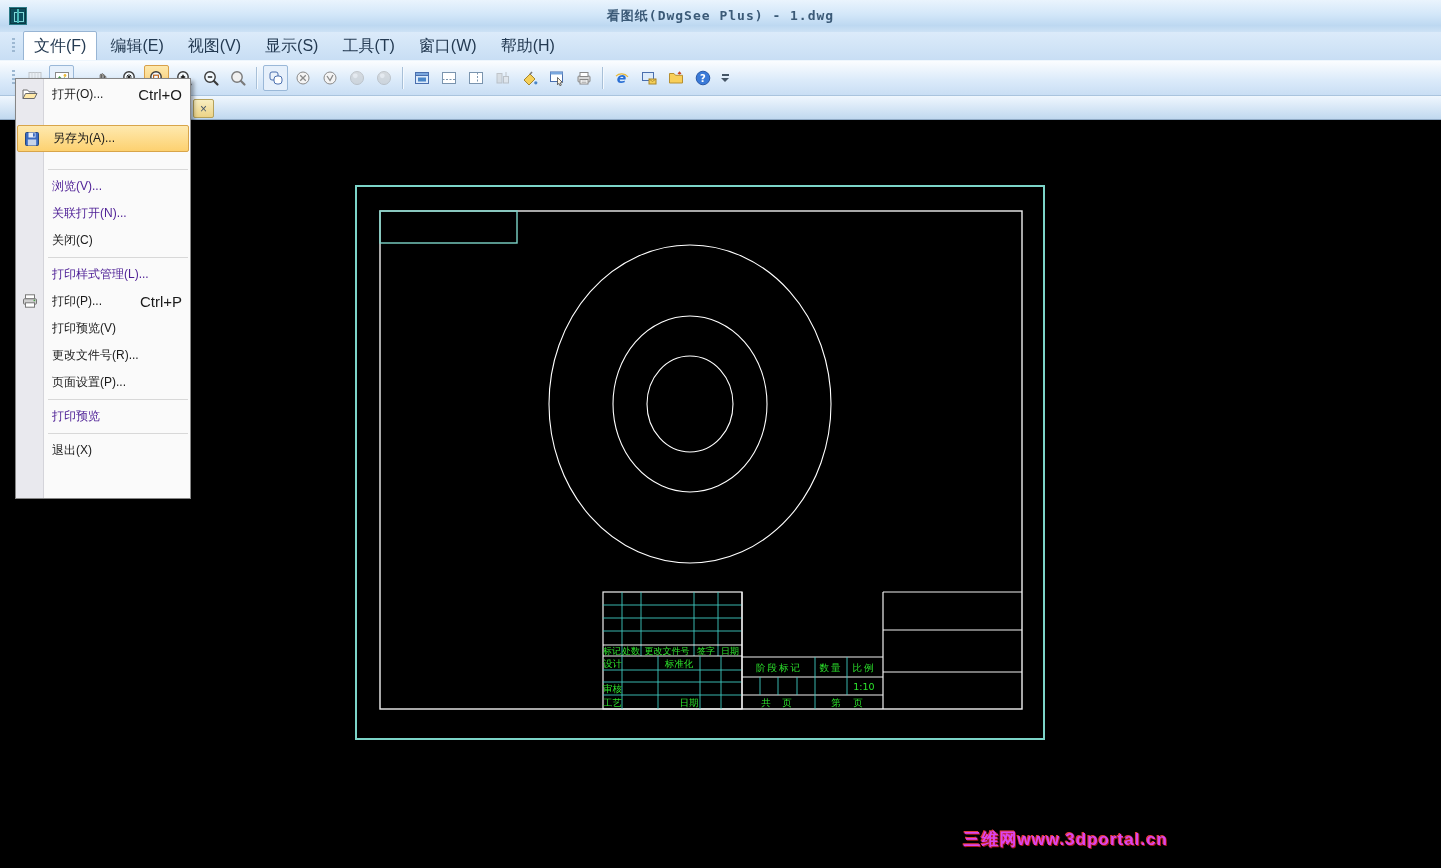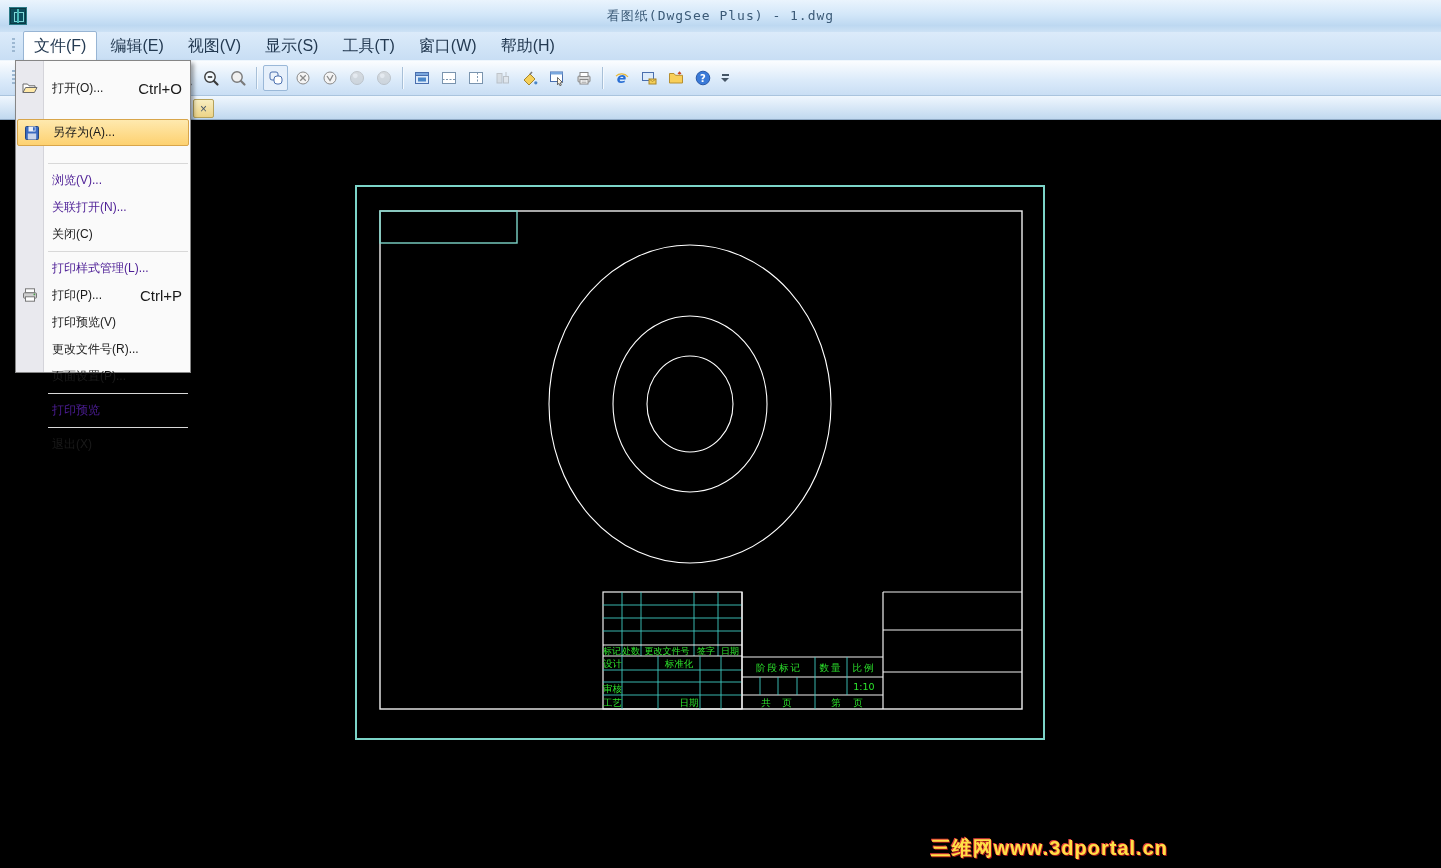--- a/index.html
+++ b/index.html
@@ -9,21 +9,21 @@
   
   .titlebar{
     position:absolute; left:0; top:0; width:1441px; height:32px;
     background:linear-gradient(#eaf4fd 0%,#d3e7f9 45%,#bdd8f1 80%,#cde2f5 100%);
     display:flex; align-items:center;
   }
   .app-icon{ position:absolute; left:9px; top:7px; width:18px; height:18px;
     background:#0d4f5e; border:1px solid #2a7a86; box-shadow:inset 0 0 0 1px #0a3a44; position:absolute;}
   .app-icon::before{ content:""; position:absolute; left:4px; top:4px; width:8px; height:8px; border:1px solid #7fd8d8; }
   .app-icon::after{ content:""; position:absolute; left:7px; top:1px; width:2px; height:14px; background:#49b8b8; box-shadow:-6px 6px 0 -6px #49b8b8; }
-  .title-text{ width:100%; text-align:center; font-size:13px; letter-spacing:1px; color:#3b5a77; font-weight:normal; font-family:"DejaVu Sans Mono","Liberation Mono",monospace;}
+  .title-text{ width:100%; text-align:center; font-size:13px; letter-spacing:1px; color:#3b5a77; font-weight:bold; font-family:"DejaVu Sans Mono","Liberation Mono",monospace;}
 
   .menubar{
     position:absolute; left:0; top:32px; width:1441px; height:28px;
     background:linear-gradient(#dcebfa,#c8def4);
     display:flex; align-items:center; padding-left:12px; gap:2px;
   }
   .grip{ width:3px; height:16px; margin-right:6px;
     background:repeating-linear-gradient(#9db8d2 0 2px, transparent 2px 4px); }
   .mb-item{ font-size:16px; color:#1c3least2a4a; color:#243a52; padding:4px 10px; border:1px solid transparent; border-radius:2px; }
   .mb-item.active{ background:#ffffff; border-color:#98b5d4; }
@@ -52,29 +52,29 @@
   }
   .tab-close{
     position:absolute; left:193px; top:3px; width:21px; height:19px;
     background:linear-gradient(#f8eec0,#ecd387); border:1px solid #b5a25c; border-radius:2px;
     font-size:12px; color:#4a5a6a; display:flex; align-items:center; justify-content:center;
   }
 
   
   .canvas{ position:absolute; left:0; top:120px; width:1174px; height:748px; background:#000; }
   .watermark{
-    position:absolute; right:6px; bottom:6px; font-size:20px; font-weight:bold; letter-spacing:1px;
-    color:#fde047; text-shadow:0 0 1px #e02020, 1px 1px 0 #a01818, -1px -1px 0 #e04040;
+    position:absolute; right:6px; bottom:17px; font-size:17px; font-weight:bold; letter-spacing:1px;
+    color:#d946ef; text-shadow:0 0 1px #e02020, 1px 1px 0 #a01818, -1px -1px 0 #e04040;
   }
 
   
   .menu-popup{
-    position:absolute; left:15px; top:60px; width:176px; height:313px;
+    position:absolute; left:15px; top:78px; width:176px; height:421px;
     background:#fafafa; border:1px solid #868686; box-shadow:3px 3px 4px rgba(0,0,0,.35);
-    padding:14px 0; z-index:10;
+    padding:2px 0; z-index:10;
   }
   .menu-popup .gutter{ position:absolute; left:0; top:0; bottom:0; width:28px;
     background:#e9e9ee; border-right:1px solid #d4d4da; }
   .mi{ position:relative; height:27px; display:flex; align-items:center; padding-left:36px; padding-right:8px; }
   .mi .mlabel{ font-size:12px; color:#1a1a1a; }
   .mi .mshort{ margin-left:auto; font-size:15px; color:#1a1a1a; }
   .mi.disabled .mlabel, .mi.disabled .mshort{ color:#4c1d95; }
   .mi.highlight{ background:linear-gradient(#fee9af,#fdd170); border:1px solid #d8a54a; border-radius:2px; margin:17px 1px; padding-left:35px;}
   .mi .mico{ position:absolute; left:5px; top:4px; width:18px; height:18px; }
   .msep{ height:1px; background:#d8d8d8; margin:3px 2px 3px 32px; }

